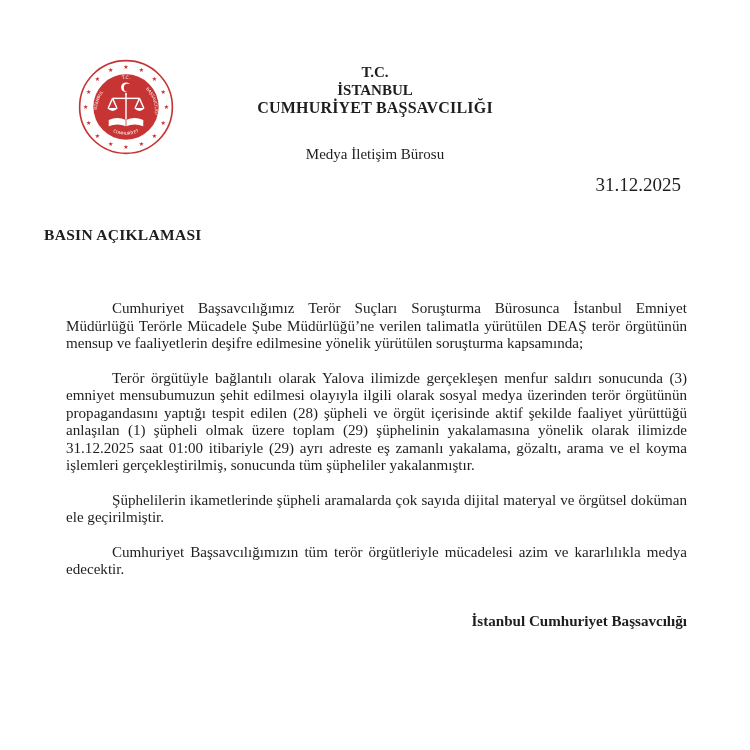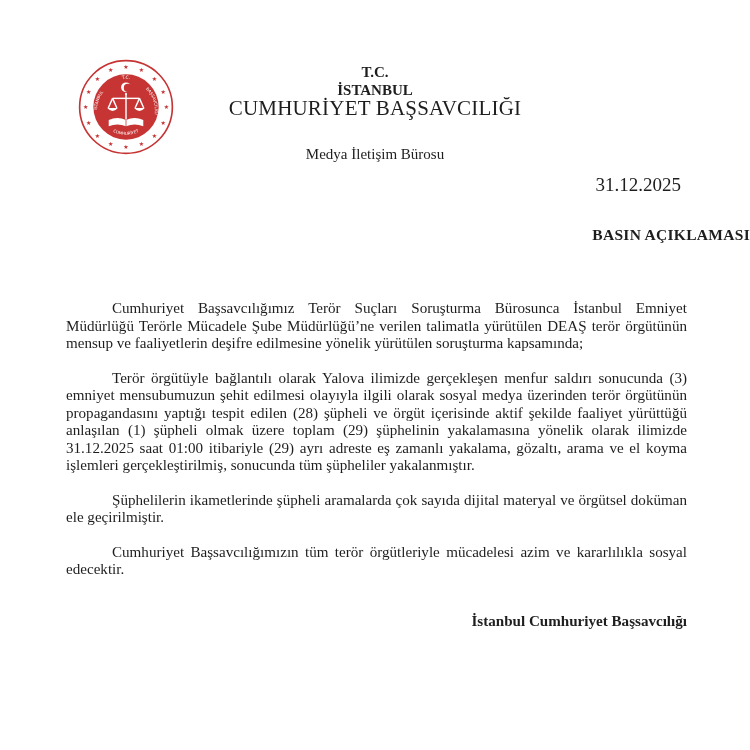--- a/index.html
+++ b/index.html
@@ -30,22 +30,22 @@
     left: 0;
     right: 0;
     text-align: center;
   }
   .lh-line1, .lh-line2 {
     font-weight: bold;
     font-size: 15px;
     line-height: 17.5px;
   }
   .lh-line3 {
-    font-weight: normal;
-    font-size: 21px;
+    font-weight: bold;
+    font-size: 16px;
     line-height: 18px;
     letter-spacing: 0.2px;
   }
   .lh-line4 {
     font-size: 15px;
     line-height: 18px;
     margin-top: 28px;
   }
 
   
@@ -55,21 +55,21 @@
     right: 69px;
     font-size: 19px;
   }
 
   
   .doc-title {
     position: absolute;
     top: 226px;
     left: 0;
     right: 0;
-    text-align: right;
+    text-align: left;
     font-weight: bold;
     font-size: 15.5px;
     letter-spacing: 0.3px;
     padding-left: 44px;
   }
 
   
   .doc-body {
     position: absolute;
     top: 299px;
@@ -164,17 +164,17 @@
   </div>
 
   <div class="date-line">31.12.2025</div>
 
   <div class="doc-title">BASIN AÇIKLAMASI</div>
 
   <div class="doc-body">
     <p>Cumhuriyet Başsavcılığımız Terör Suçları Soruşturma Bürosunca İstanbul Emniyet Müdürlüğü Terörle Mücadele Şube Müdürlüğü’ne verilen talimatla yürütülen DEAŞ terör örgütünün mensup ve faaliyetlerin deşifre edilmesine yönelik yürütülen soruşturma kapsamında;</p>
     <p>Terör örgütüyle bağlantılı olarak Yalova ilimizde gerçekleşen menfur saldırı sonucunda (3) emniyet mensubumuzun şehit edilmesi olayıyla ilgili olarak sosyal medya üzerinden terör örgütünün propagandasını yaptığı tespit edilen (28) şüpheli ve örgüt içerisinde aktif şekilde faaliyet yürüttüğü anlaşılan (1) şüpheli olmak üzere toplam (29) şüphelinin yakalamasına yönelik olarak ilimizde 31.12.2025 saat 01:00 itibariyle (29) ayrı adreste eş zamanlı yakalama, gözaltı, arama ve el koyma işlemleri gerçekleştirilmiş, sonucunda tüm şüpheliler yakalanmıştır.</p>
     <p>Şüphelilerin ikametlerinde şüpheli aramalarda çok sayıda dijital materyal ve örgütsel doküman ele geçirilmiştir.</p>
-    <p>Cumhuriyet Başsavcılığımızın tüm terör örgütleriyle mücadelesi azim ve kararlılıkla sosyal edecektir.</p>
+    <p>Cumhuriyet Başsavcılığımızın tüm terör örgütleriyle mücadelesi azim ve kararlılıkla medya edecektir.</p>
     <div class="signature">İstanbul Cumhuriyet Başsavcılığı</div>
   </div>
 
 </div>
 
 </body></html>

